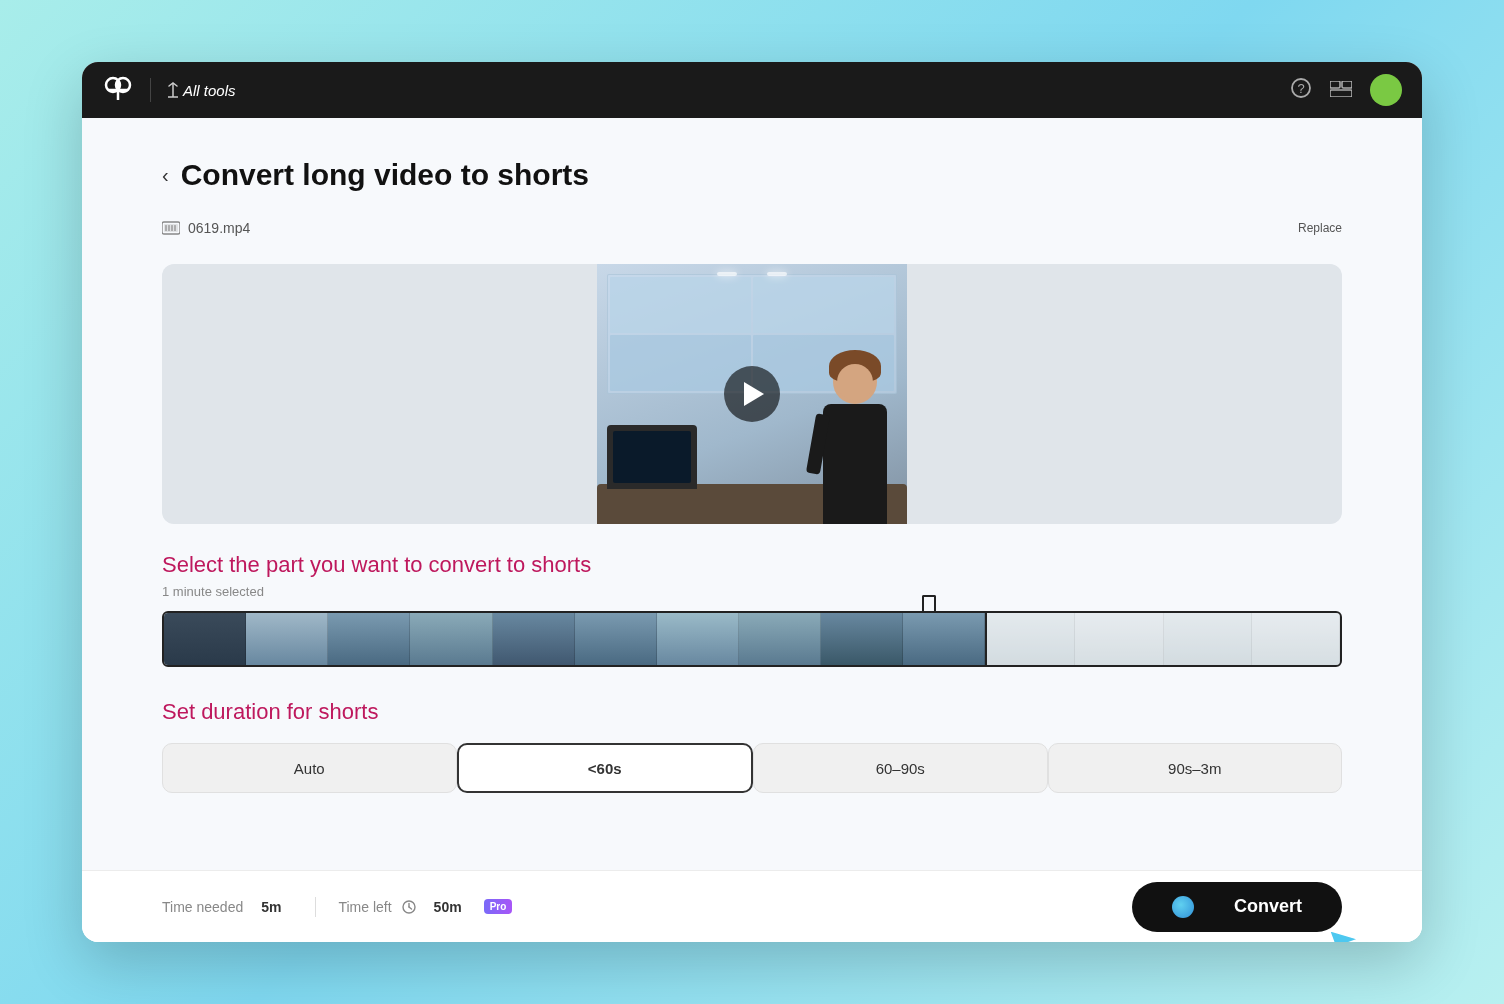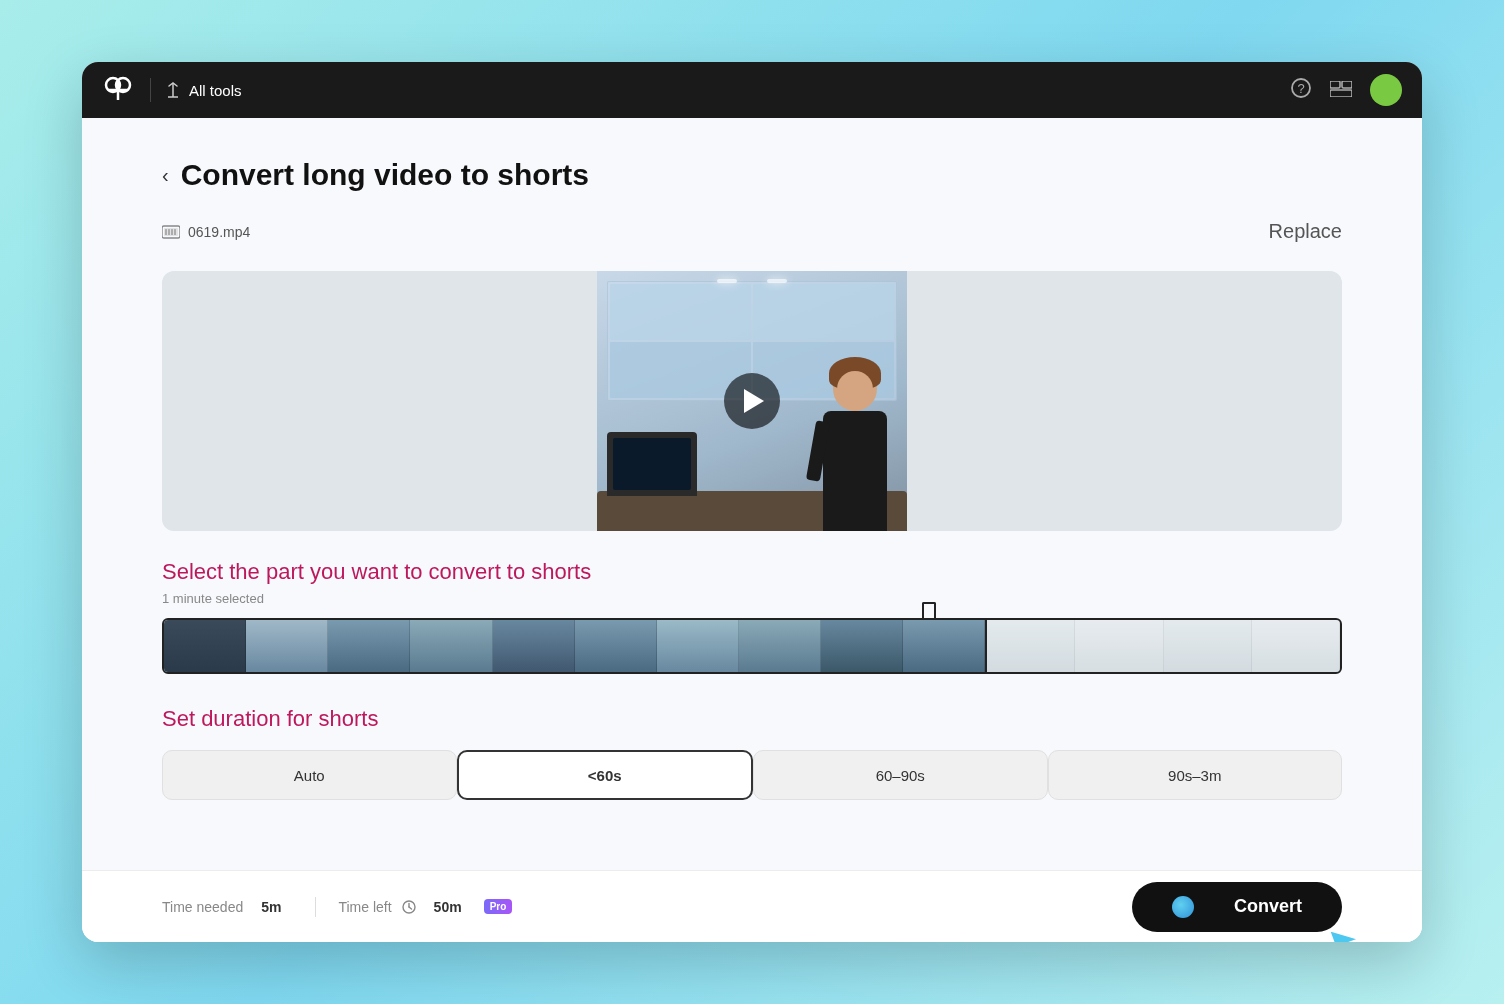--- a/index.html
+++ b/index.html
@@ -40,24 +40,24 @@
     }
     .topbar-divider {
       width: 1px;
       height: 24px;
       background: #444;
       margin: 0 16px;
     }
     .topbar-alltools {
       display: flex;
       align-items: center;
-      gap: 6px;
       color: #fff;
       font-size: 15px;
       cursor: pointer;
+      font-style: italic;
     }
     .topbar-right {
       margin-left: auto;
       display: flex;
       align-items: center;
       gap: 18px;
     }
     .topbar-icon {
       color: #ccc;
       font-size: 20px;
@@ -102,21 +102,21 @@
     }
     .file-name {
       display: flex;
       align-items: center;
       gap: 8px;
       color: #555;
       font-size: 14px;
     }
     .replace-btn {
       color: #555;
-      font-size: 20px;
+      font-size: 12px;
       cursor: pointer;
       padding-left: 28px;
     }
     
     .video-preview {
       width: 100%;
       height: 260px;
       background: #e8ecf0;
       border-radius: 12px;
       display: flex;

